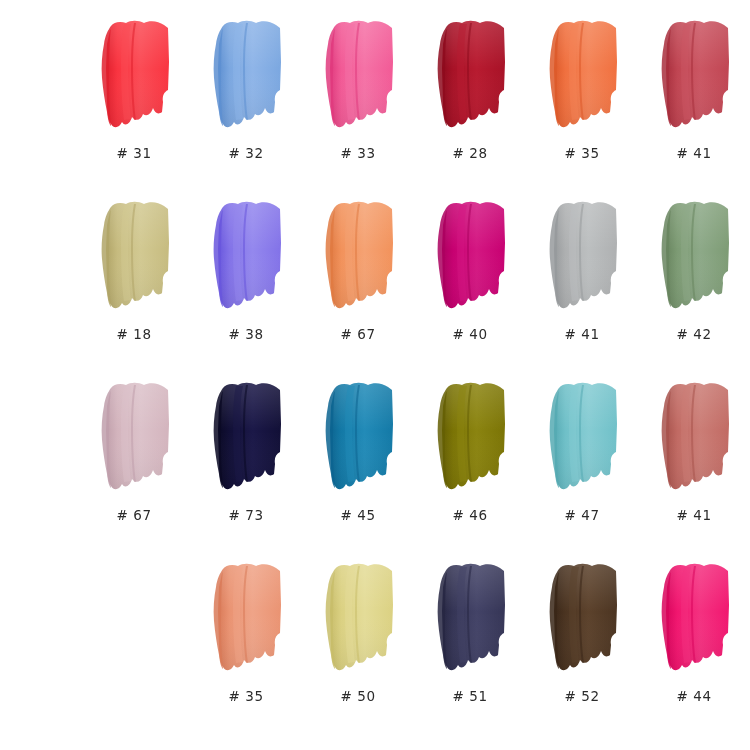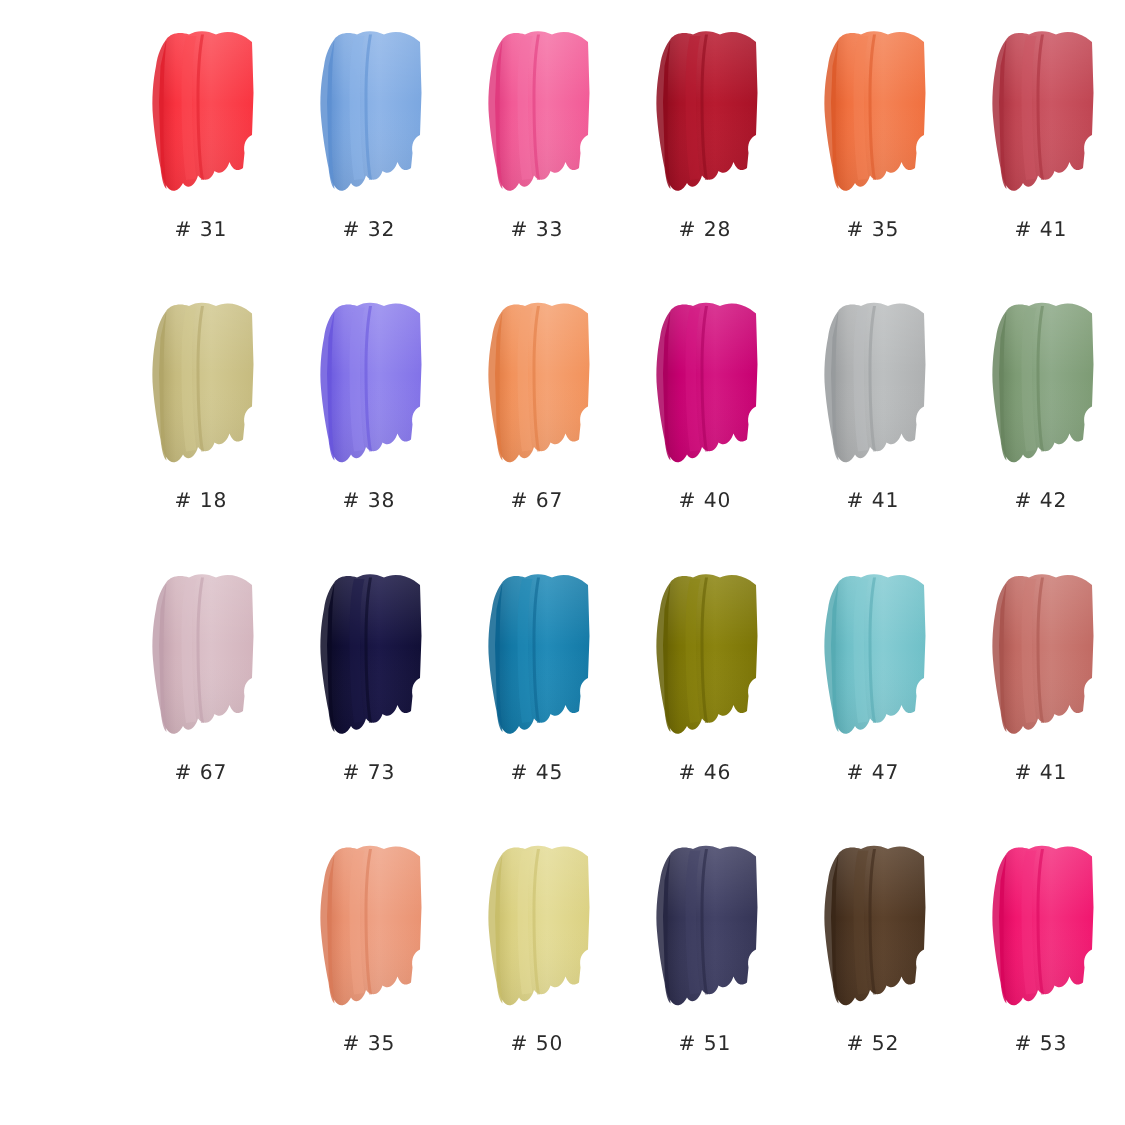--- a/index.html
+++ b/index.html
@@ -692,16 +692,16 @@
     </defs>
     <g transform="translate(2,2) scale(1.0)">
       <path d="M13,10 C16,6 22,5 28,7 C33,4 40,4 46,7 C52,4 60,5 66,9 L70,12 L71,46 L70,74 C66,76 64,80 65,86 L64,96 C60,99 57,97 55,92 C53,98 49,101 45,98 C43,104 38,106 34,101 C32,108 27,111 24,106 C21,112 16,113 13,108 C10,104 9,96 9,86 L8,52 L9,28 Z" fill="url(#g-23)"></path>
       <path d="M13,10 C16,6 22,5 28,7 C33,4 40,4 46,7 C52,4 60,5 66,9 L70,12 L71,46 L70,74 C66,76 64,80 65,86 L64,96 C60,99 57,97 55,92 C53,98 49,101 45,98 C43,104 38,106 34,101 C32,108 27,111 24,106 C21,112 16,113 13,108 C10,104 9,96 9,86 L8,52 L9,28 Z" fill="url(#gv-23)"></path>
       <path d="M13,10 C10,14 7,20 6,28 C4,38 3,50 4,62 C5,74 7,86 9,96 C10,104 11,108 13,110 C12,100 11,88 11,74 C11,56 11,36 12,22 Z" fill="#d8055c" opacity="0.85"></path>
       <path d="M26,8 C24,16 23,30 23,48 C23,70 24,90 26,104 L33,103 C31,88 30,68 30,48 C30,28 31,16 33,8 Z" fill="#f43180" opacity="0.45"></path>
       <path d="M36,7 C34,18 33,32 33,50 C33,72 34,92 36,104 L38,104 C36,92 35,72 35,50 C35,32 36,18 38,7 Z" fill="#d8055c" opacity="0.55"></path>
     </g>
   </svg>
         </div>
-        <div class="swatch-label"># 53</div>
+        <div class="swatch-label"># 44</div>
       </div>
     </div>
   </div>
 
 </body></html>

